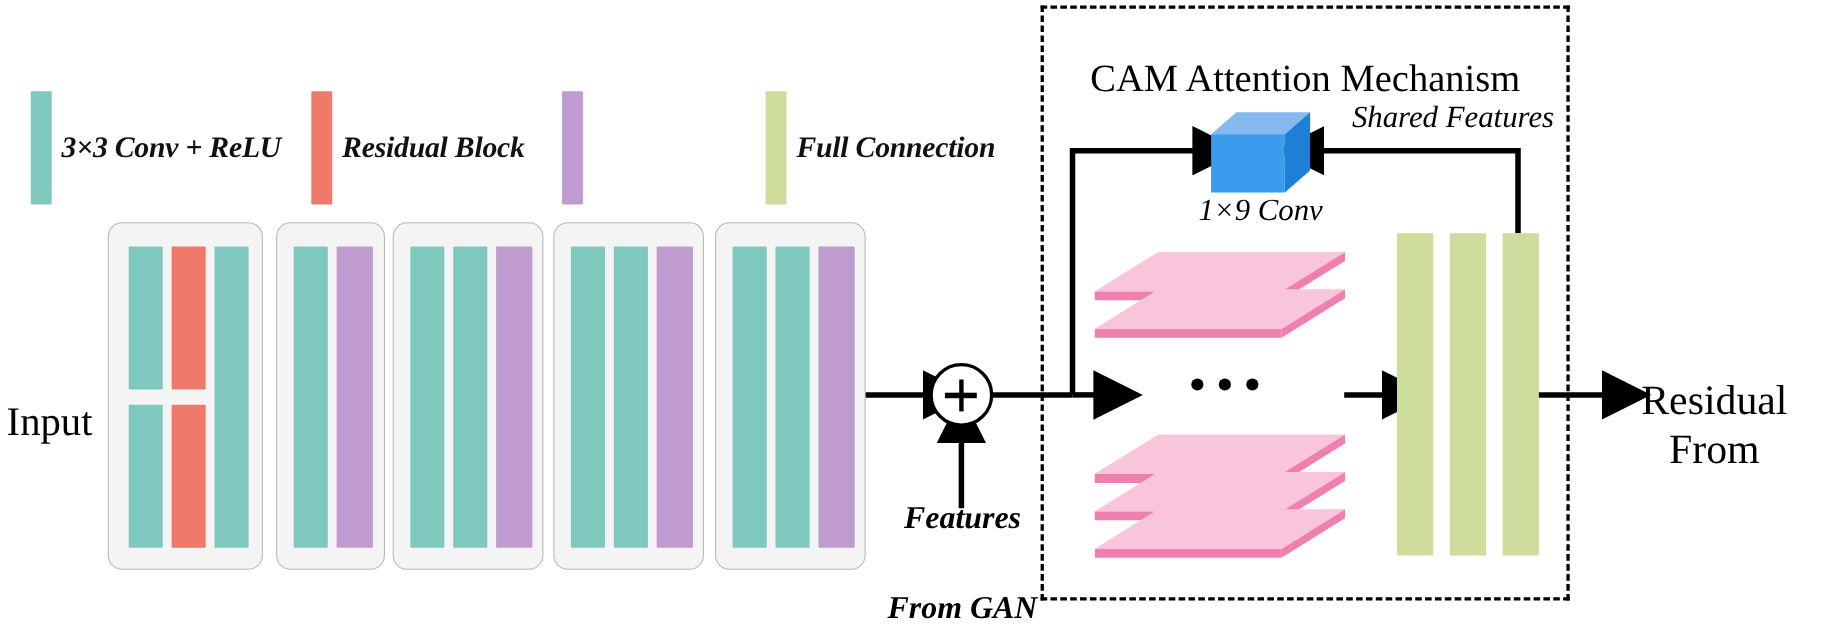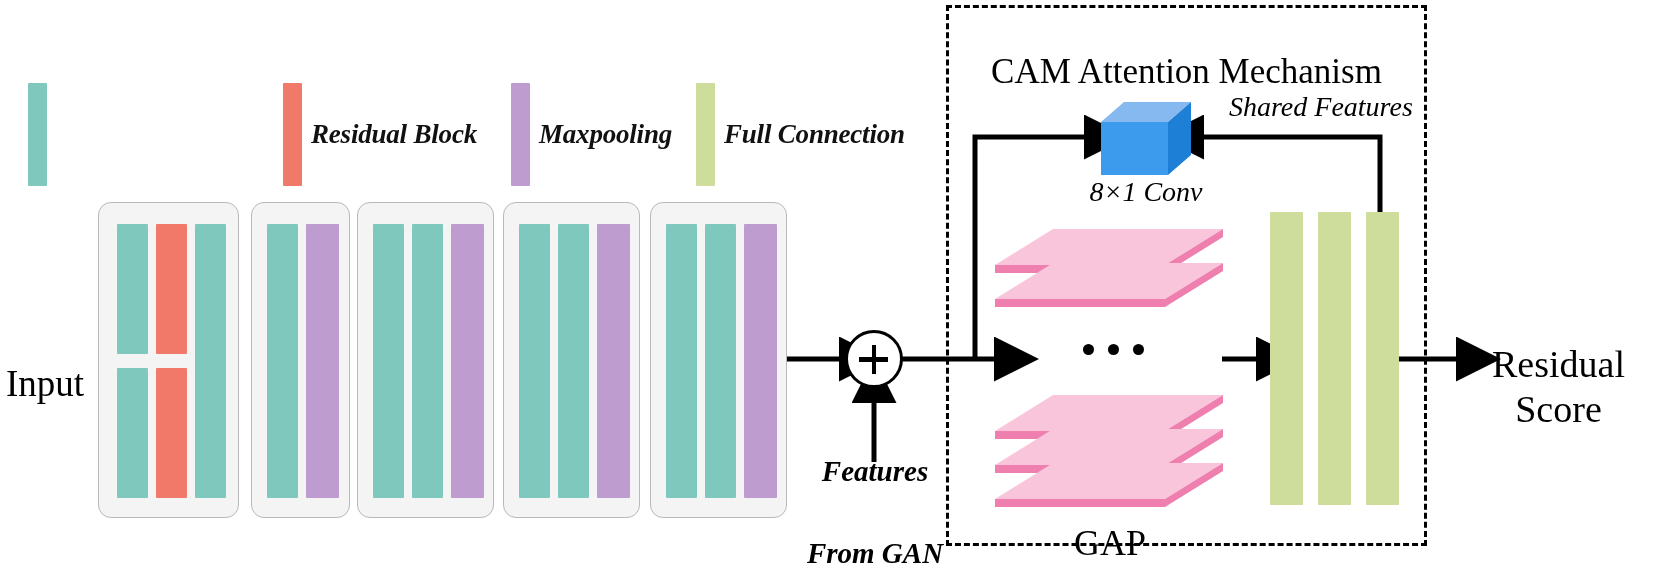--- a/index.html
+++ b/index.html
@@ -130,26 +130,26 @@
     <line x1="975" y1="359" x2="1000" y2="359" stroke="#000" stroke-width="5" marker-end="url(#ah)"></line>
 
     <path d="M1380,212 L1380,137 L1198,137" stroke="#000" stroke-width="5" fill="none" marker-end="url(#ah)"></path>
 
     <line x1="1222" y1="359" x2="1262" y2="359" stroke="#000" stroke-width="5" marker-end="url(#ah)"></line>
 
     <line x1="1398" y1="359" x2="1462" y2="359" stroke="#000" stroke-width="5" marker-end="url(#ah)"></line>
   </svg>
 
   <div class="legend-swatch" style="left:28px; top:83px; width:19px; height:103px; background:#7fc8bd;"></div>
+  <div class="legend-label" style="left:56px; top:119px;">3×3 Conv + ReLU</div>
 
   <div class="legend-swatch" style="left:283px; top:83px; width:19px; height:103px; background:#f0796a;"></div>
   <div class="legend-label" style="left:311px; top:119px;">Residual Block</div>
 
   <div class="legend-swatch" style="left:511px; top:83px; width:19px; height:103px; background:#bf9ccf;"></div>
-  <div class="legend-label" style="left:539px; top:119px;">Maxpooling</div>
 
   <div class="legend-swatch" style="left:696px; top:83px; width:19px; height:103px; background:#cedd9c;"></div>
   <div class="legend-label" style="left:724px; top:119px;">Full Connection</div>
 
   <div class="txt txt-roman" style="left:6px; top:330px; font-size:37px;">Input</div>
 
   <div class="stage-card" style="left:98px; top:202px; width:141px; height:316px;">
 
     <div class="bar" style="left:18px; top:21px; width:31px; height:130px; background:#7fc8bd;"></div>
     <div class="bar" style="left:18px; top:165px; width:31px; height:130px; background:#7fc8bd;"></div>
@@ -199,21 +199,21 @@
     <svg width="100" height="78" viewBox="0 0 100 78" xmlns="http://www.w3.org/2000/svg">
 
       <polygon points="5,22 28,2 95,2 72,22" fill="#86b9ef"></polygon>
 
       <rect x="5" y="22" width="67" height="53" fill="#3d9bed"></rect>
 
       <polygon points="72,22 95,2 95,55 72,75" fill="#1e7fd6"></polygon>
     </svg>
   </div>
 
-  <div class="txt txt-italic txt-center" style="left:1076px; top:176px; width:140px; font-size:28px;">8×1 Conv</div>
+  <div class="txt txt-italic txt-center" style="left:1076px; top:176px; width:140px; font-size:28px;">1×9 Conv</div>
 
   <div class="txt txt-italic" style="left:1229px; top:91px; font-size:28px;">Shared Features</div>
 
   <div class="slab" style="left:995px; top:227px; width:228px; height:50px;">
     <svg width="228" height="50" viewBox="0 0 228 50" xmlns="http://www.w3.org/2000/svg">
       <polygon points="0,38 58,2 228,2 170,38" fill="#f9c5da"></polygon>
       <polygon points="0,38 170,38 170,46 0,46" fill="#ef7fae"></polygon>
       <polygon points="170,38 228,2 228,10 170,46" fill="#ef7fae"></polygon>
     </svg>
   </div>
@@ -246,22 +246,21 @@
     </svg>
   </div>
   <div class="slab" style="left:995px; top:461px; width:228px; height:50px;">
     <svg width="228" height="50" viewBox="0 0 228 50" xmlns="http://www.w3.org/2000/svg">
       <polygon points="0,38 58,2 228,2 170,38" fill="#f9c5da"></polygon>
       <polygon points="0,38 170,38 170,46 0,46" fill="#ef7fae"></polygon>
       <polygon points="170,38 228,2 228,10 170,46" fill="#ef7fae"></polygon>
     </svg>
   </div>
 
-  <div class="txt txt-roman txt-center" style="left:1040px; top:490px; width:140px; font-size:36px;">GAP</div>
 
   <div class="bar" style="left:1270px; top:212px; width:33px; height:293px; background:#cedd9c;"></div>
   <div class="bar" style="left:1318px; top:212px; width:33px; height:293px; background:#cedd9c;"></div>
   <div class="bar" style="left:1366px; top:212px; width:33px; height:293px; background:#cedd9c;"></div>
 
   <div class="txt txt-roman txt-center" style="left:1466px; top:310px; width:185px; font-size:38px;">Residual</div>
-  <div class="txt txt-roman txt-center" style="left:1466px; top:355px; width:185px; font-size:38px;">Score</div>
+  <div class="txt txt-roman txt-center" style="left:1466px; top:355px; width:185px; font-size:38px;">From</div>
 
 </div>
 
 </body></html>

